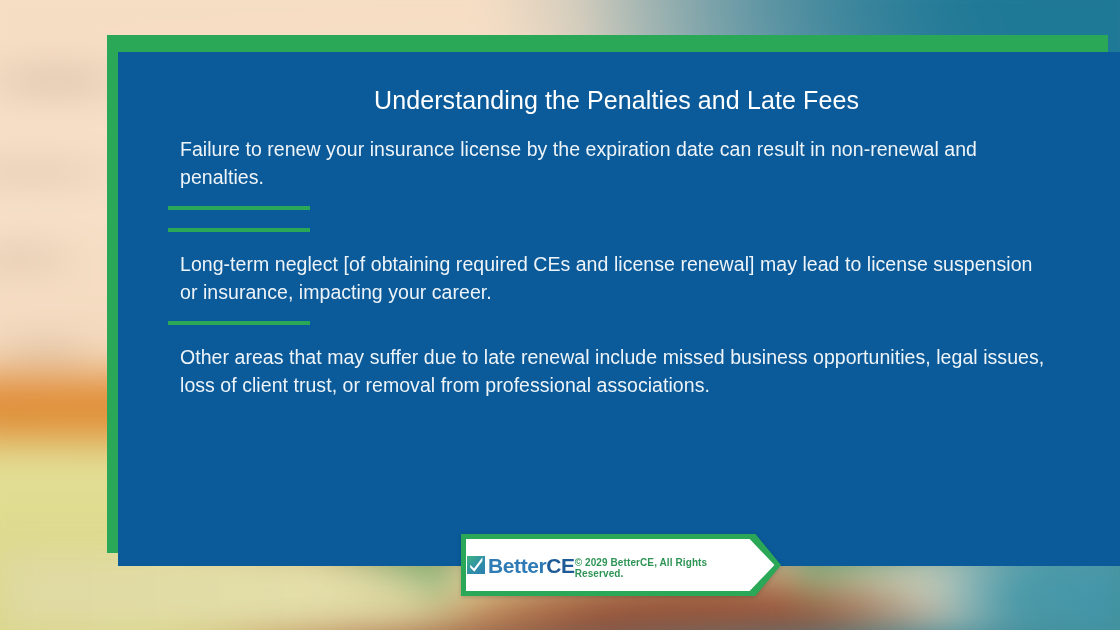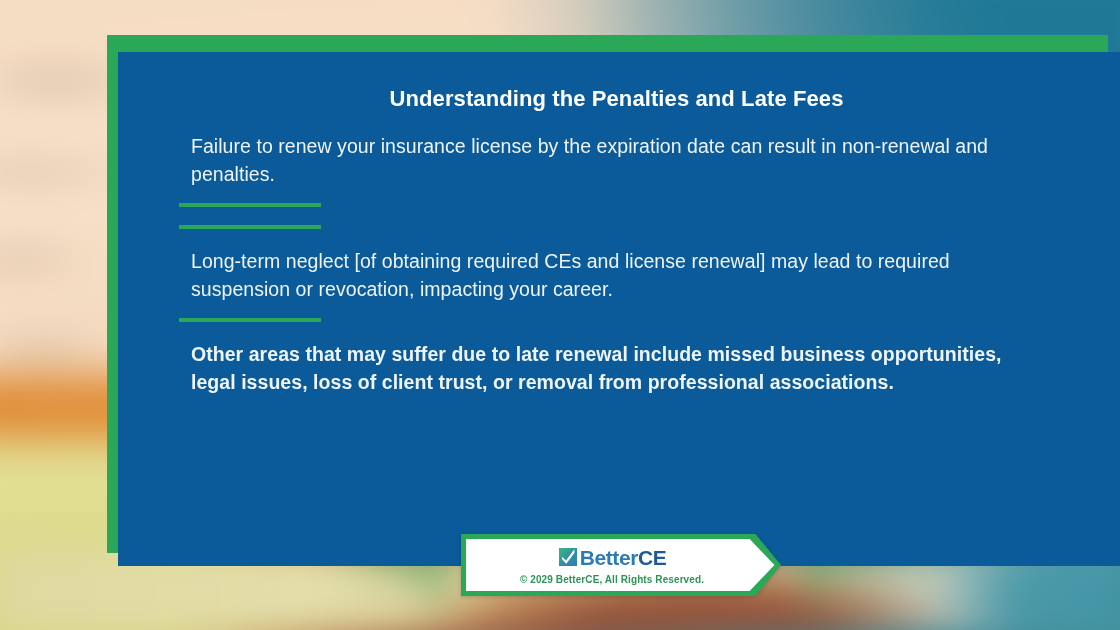--- a/index.html
+++ b/index.html
@@ -82,58 +82,58 @@
     z-index:2;
   }
 
   #card-content{
     position:absolute; left:0; top:0; right:0; bottom:0;
     padding:34px 62px 0 57px;
   }
 
   #slide-title{
     color:#ffffff;
-    font-size:22px;
-    font-weight:bold;
+    font-size:25px;
+    font-weight:normal;
     text-align:center;
     letter-spacing:.1px;
     margin:0 0 20px 0;
   }
 
-  .block{ margin:16px; }
+  .block{ margin:5px; }
   .block-text{
     color:#eef4f8;
     font-size:19.5px;
     line-height:28px;
     letter-spacing:.05px;
   }
   .divider{
     width:142px; height:4px;
     background:#2BA758;
     margin:15px 0 18px -12px;
   }
-  .block:last-child .block-text{ margin-bottom:0;font-weight:bold; }
+  .block:last-child .block-text{ margin-bottom:0; }
 
   
   #footer-badge{
     position:absolute; left:461px; top:534px;
     width:320px; height:62px;
     z-index:5;
     filter:drop-shadow(0 1px 2px rgba(0,0,0,.18));
   }
   #footer-badge-outer{
     position:absolute; inset:0;
     background:#2BA758;
     clip-path:polygon(0 0, 92% 0, 100% 50%, 92% 100%, 0 100%);
   }
   #footer-badge-inner{
     position:absolute; left:5px; top:5px; right:5px; bottom:5px;
     background:#ffffff;
     clip-path:polygon(0 0, 91.5% 0, 99.5% 50%, 91.5% 100%, 0 100%);
-    display:flex; flex-direction:column;
+    display:flex; flex-direction:row;
     align-items:center; justify-content:center;
     padding-right:18px;
   }
   #brand-logo{
     display:flex; align-items:center; gap:2px;
     height:24px;
   }
   #brand-check-icon{ display:block; }
   #brand-name{
     font-size:21px; font-weight:bold; letter-spacing:-.4px;
@@ -169,21 +169,21 @@
     <div class="block">
       <p class="block-text">Failure to renew your insurance license by the expiration date can result in non-renewal and penalties.</p>
       <div class="divider"></div>
     </div>
 
     <div class="block">
       <div class="divider"></div>
     </div>
 
     <div class="block">
-      <p class="block-text">Long-term neglect [of obtaining required CEs and license renewal] may lead to required suspension or revocation, impacting your career.</p>
+      <p class="block-text">Long-term neglect [of obtaining required CEs and license renewal] may lead to license suspension or insurance, impacting your career.</p>
       <div class="divider"></div>
     </div>
 
     <div class="block">
       <p class="block-text">Other areas that may suffer due to late renewal include missed business opportunities, legal issues, loss of client trust, or removal from professional associations.</p>
     </div>
 
   </div>
 </div>
 

